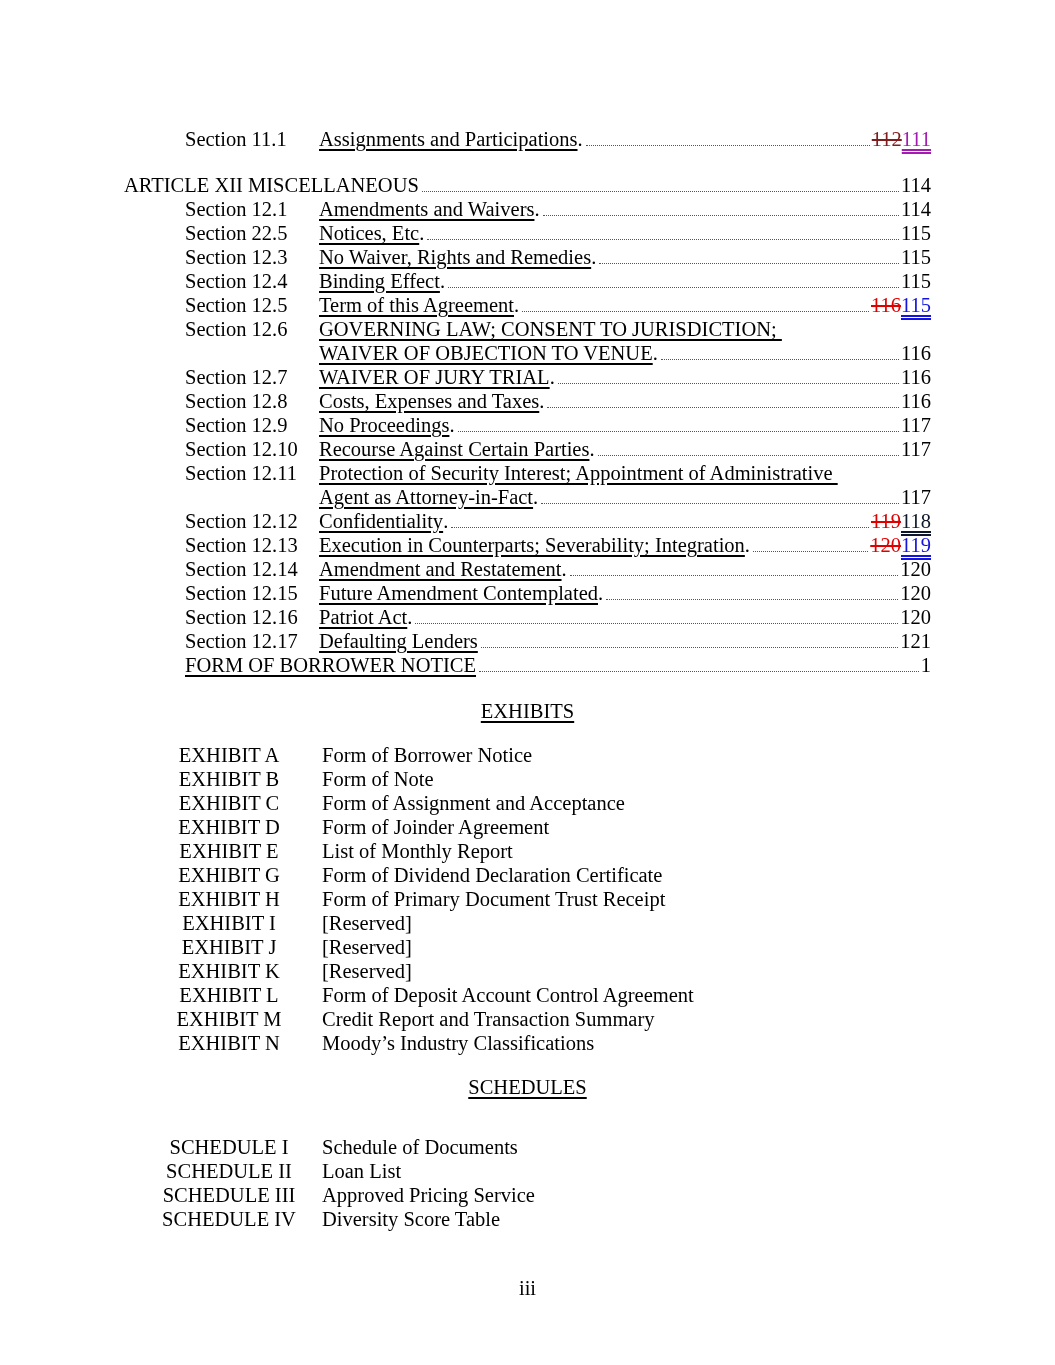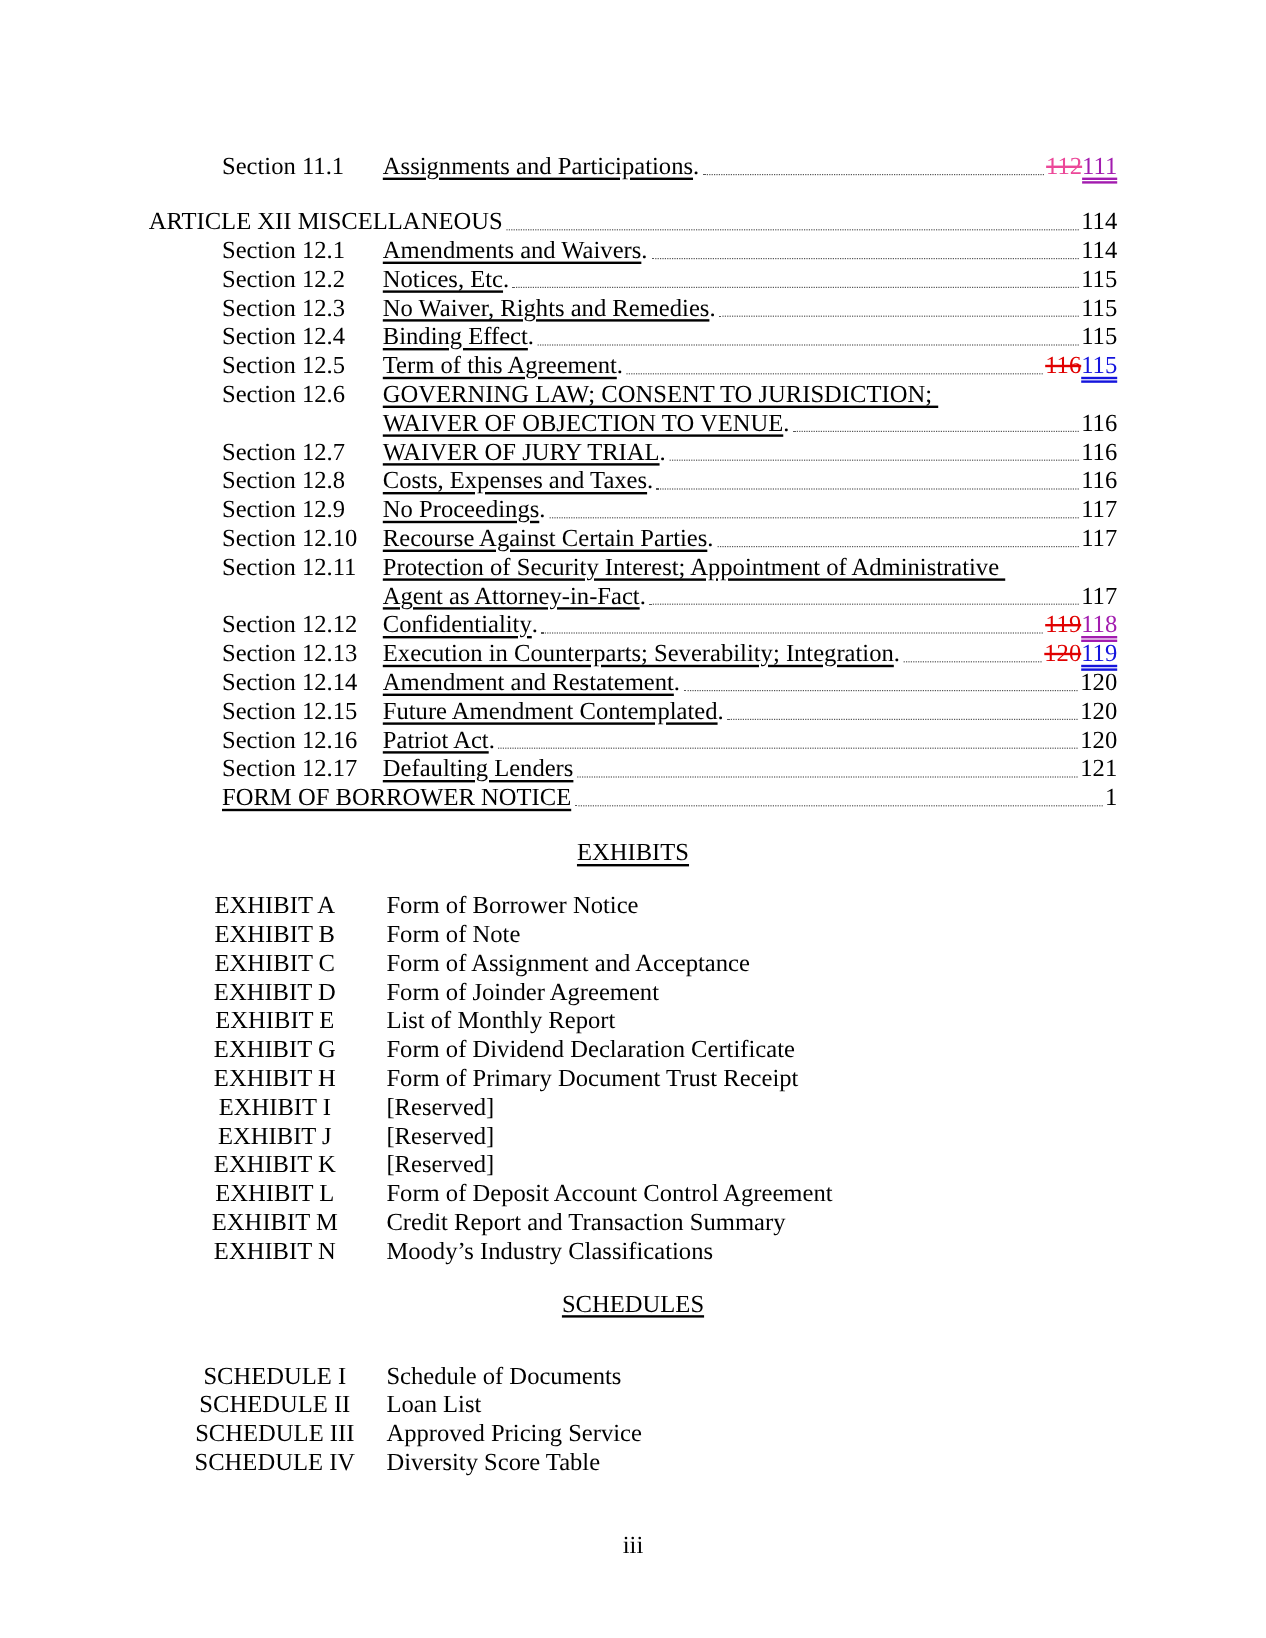--- a/index.html
+++ b/index.html
@@ -34,36 +34,36 @@
 <body>
 
 <div class="page">
   <div class="content">
     <div id="toc">
         <div class="row section">
           <span class="cell-label">Section 11.1</span>
           <span class="title u">Assignments and Participations</span>
           <span class="suffix">.</span>
           <span class="leader"></span>
-          <span class="pgcell"><span class="pg-old" style="color: #ec4899;">112</span><span class="pg-new" style="color: #a21caf;">111</span></span>
+          <span class="pgcell"><span class="pg-old" style="color: #7f1d1d;">112</span><span class="pg-new" style="color: #a21caf;">111</span></span>
         </div>
         <div class="row article">
           <span class="title">ARTICLE XII MISCELLANEOUS</span>
           <span class="leader"></span>
           <span class="pgcell"><span class="pg">114</span></span>
         </div>
         <div class="row section">
           <span class="cell-label">Section 12.1</span>
           <span class="title u">Amendments and Waivers</span>
           <span class="suffix">.</span>
           <span class="leader"></span>
           <span class="pgcell"><span class="pg">114</span></span>
         </div>
         <div class="row section">
-          <span class="cell-label">Section 12.2</span>
+          <span class="cell-label">Section 22.5</span>
           <span class="title u">Notices, Etc</span>
           <span class="suffix">.</span>
           <span class="leader"></span>
           <span class="pgcell"><span class="pg">115</span></span>
         </div>
         <div class="row section">
           <span class="cell-label">Section 12.3</span>
           <span class="title u">No Waiver, Rights and Remedies</span>
           <span class="suffix">.</span>
           <span class="leader"></span>
@@ -131,21 +131,21 @@
           <span class="title u">Agent as Attorney-in-Fact</span>
           <span class="suffix">.</span>
           <span class="leader"></span>
           <span class="pgcell"><span class="pg">117</span></span>
         </div>
         <div class="row section">
           <span class="cell-label">Section 12.12</span>
           <span class="title u">Confidentiality</span>
           <span class="suffix">.</span>
           <span class="leader"></span>
-          <span class="pgcell"><span class="pg-old" style="color: rgb(224, 0, 0);">119</span><span class="pg-new" style="color: #a21caf;">118</span></span>
+          <span class="pgcell"><span class="pg-old" style="color: rgb(224, 0, 0);">119</span><span class="pg-new" style="color: #0f172a;">118</span></span>
         </div>
         <div class="row section">
           <span class="cell-label">Section 12.13</span>
           <span class="title u">Execution in Counterparts; Severability; Integration</span>
           <span class="suffix">.</span>
           <span class="leader"></span>
           <span class="pgcell"><span class="pg-old" style="color: rgb(224, 0, 0);">120</span><span class="pg-new" style="color: rgb(20, 20, 221);">119</span></span>
         </div>
         <div class="row section">
           <span class="cell-label">Section 12.14</span>

